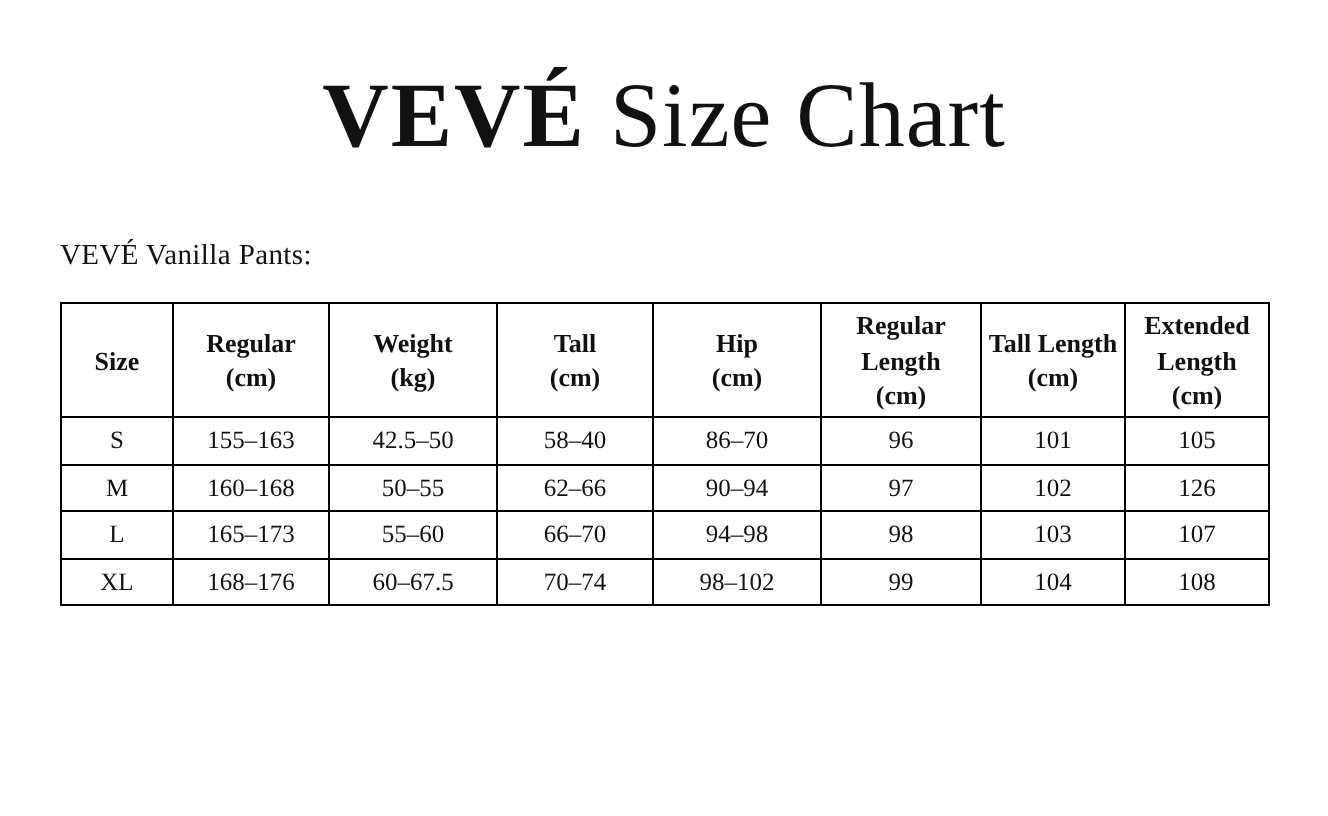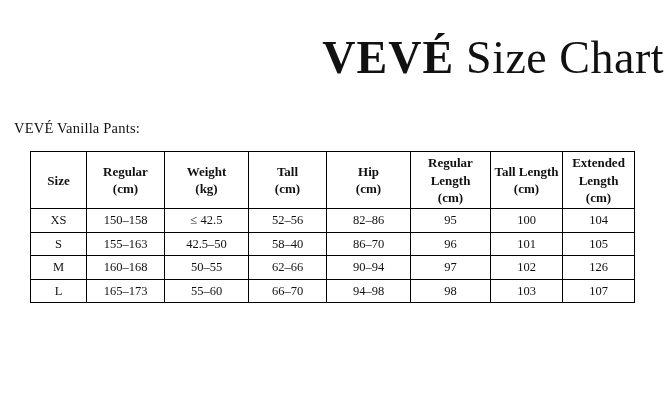--- a/index.html
+++ b/index.html
@@ -14,34 +14,34 @@
     color: #111111;
     overflow: hidden;
   }
   .page {
     position: relative;
     width: 664px;
     height: 408px;
     box-sizing: border-box;
   }
   .chart-title {
-    text-align: right;
+    text-align: center;
     font-family: "Liberation Serif", serif;
     font-size: 46px;
     letter-spacing: 0.5px;
     margin: 34px 0 0 0;
     line-height: 1.05;
     font-weight: 400;
   }
   .chart-title .brand {
     font-weight: 700;
     letter-spacing: 1px;
   }
   .subtitle {
-    margin: 38px 0 0 14px;
+    margin: 38px 0 0 30px;
     font-size: 14.5px;
     font-family: "Liberation Serif", serif;
     font-weight: 400;
     letter-spacing: 0.2px;
   }
   table.size-table {
     margin: 14px 0 0 30px;
     border-collapse: collapse;
     width: 604px;
     table-layout: fixed;
@@ -129,30 +129,20 @@
           <span class="unit">(cm)</span>
         </th>
         <th>
           <span>Extended Length</span>
           <span class="unit">(cm)</span>
         </th>
       </tr>
     </thead>
     <tbody>
       <tr>
-        <td>XS</td>
-        <td>150–158</td>
-        <td>≤ 42.5</td>
-        <td>52–56</td>
-        <td>82–86</td>
-        <td>95</td>
-        <td>100</td>
-        <td>104</td>
-      </tr>
-      <tr>
         <td>S</td>
         <td>155–163</td>
         <td>42.5–50</td>
         <td>58–40</td>
         <td>86–70</td>
         <td>96</td>
         <td>101</td>
         <td>105</td>
       </tr>
       <tr>
@@ -168,16 +158,26 @@
       <tr>
         <td>L</td>
         <td>165–173</td>
         <td>55–60</td>
         <td>66–70</td>
         <td>94–98</td>
         <td>98</td>
         <td>103</td>
         <td>107</td>
       </tr>
+      <tr>
+        <td>XL</td>
+        <td>168–176</td>
+        <td>60–67.5</td>
+        <td>70–74</td>
+        <td>98–102</td>
+        <td>99</td>
+        <td>104</td>
+        <td>108</td>
+      </tr>
     </tbody>
   </table>
 
 </div>
 
 </body></html>

